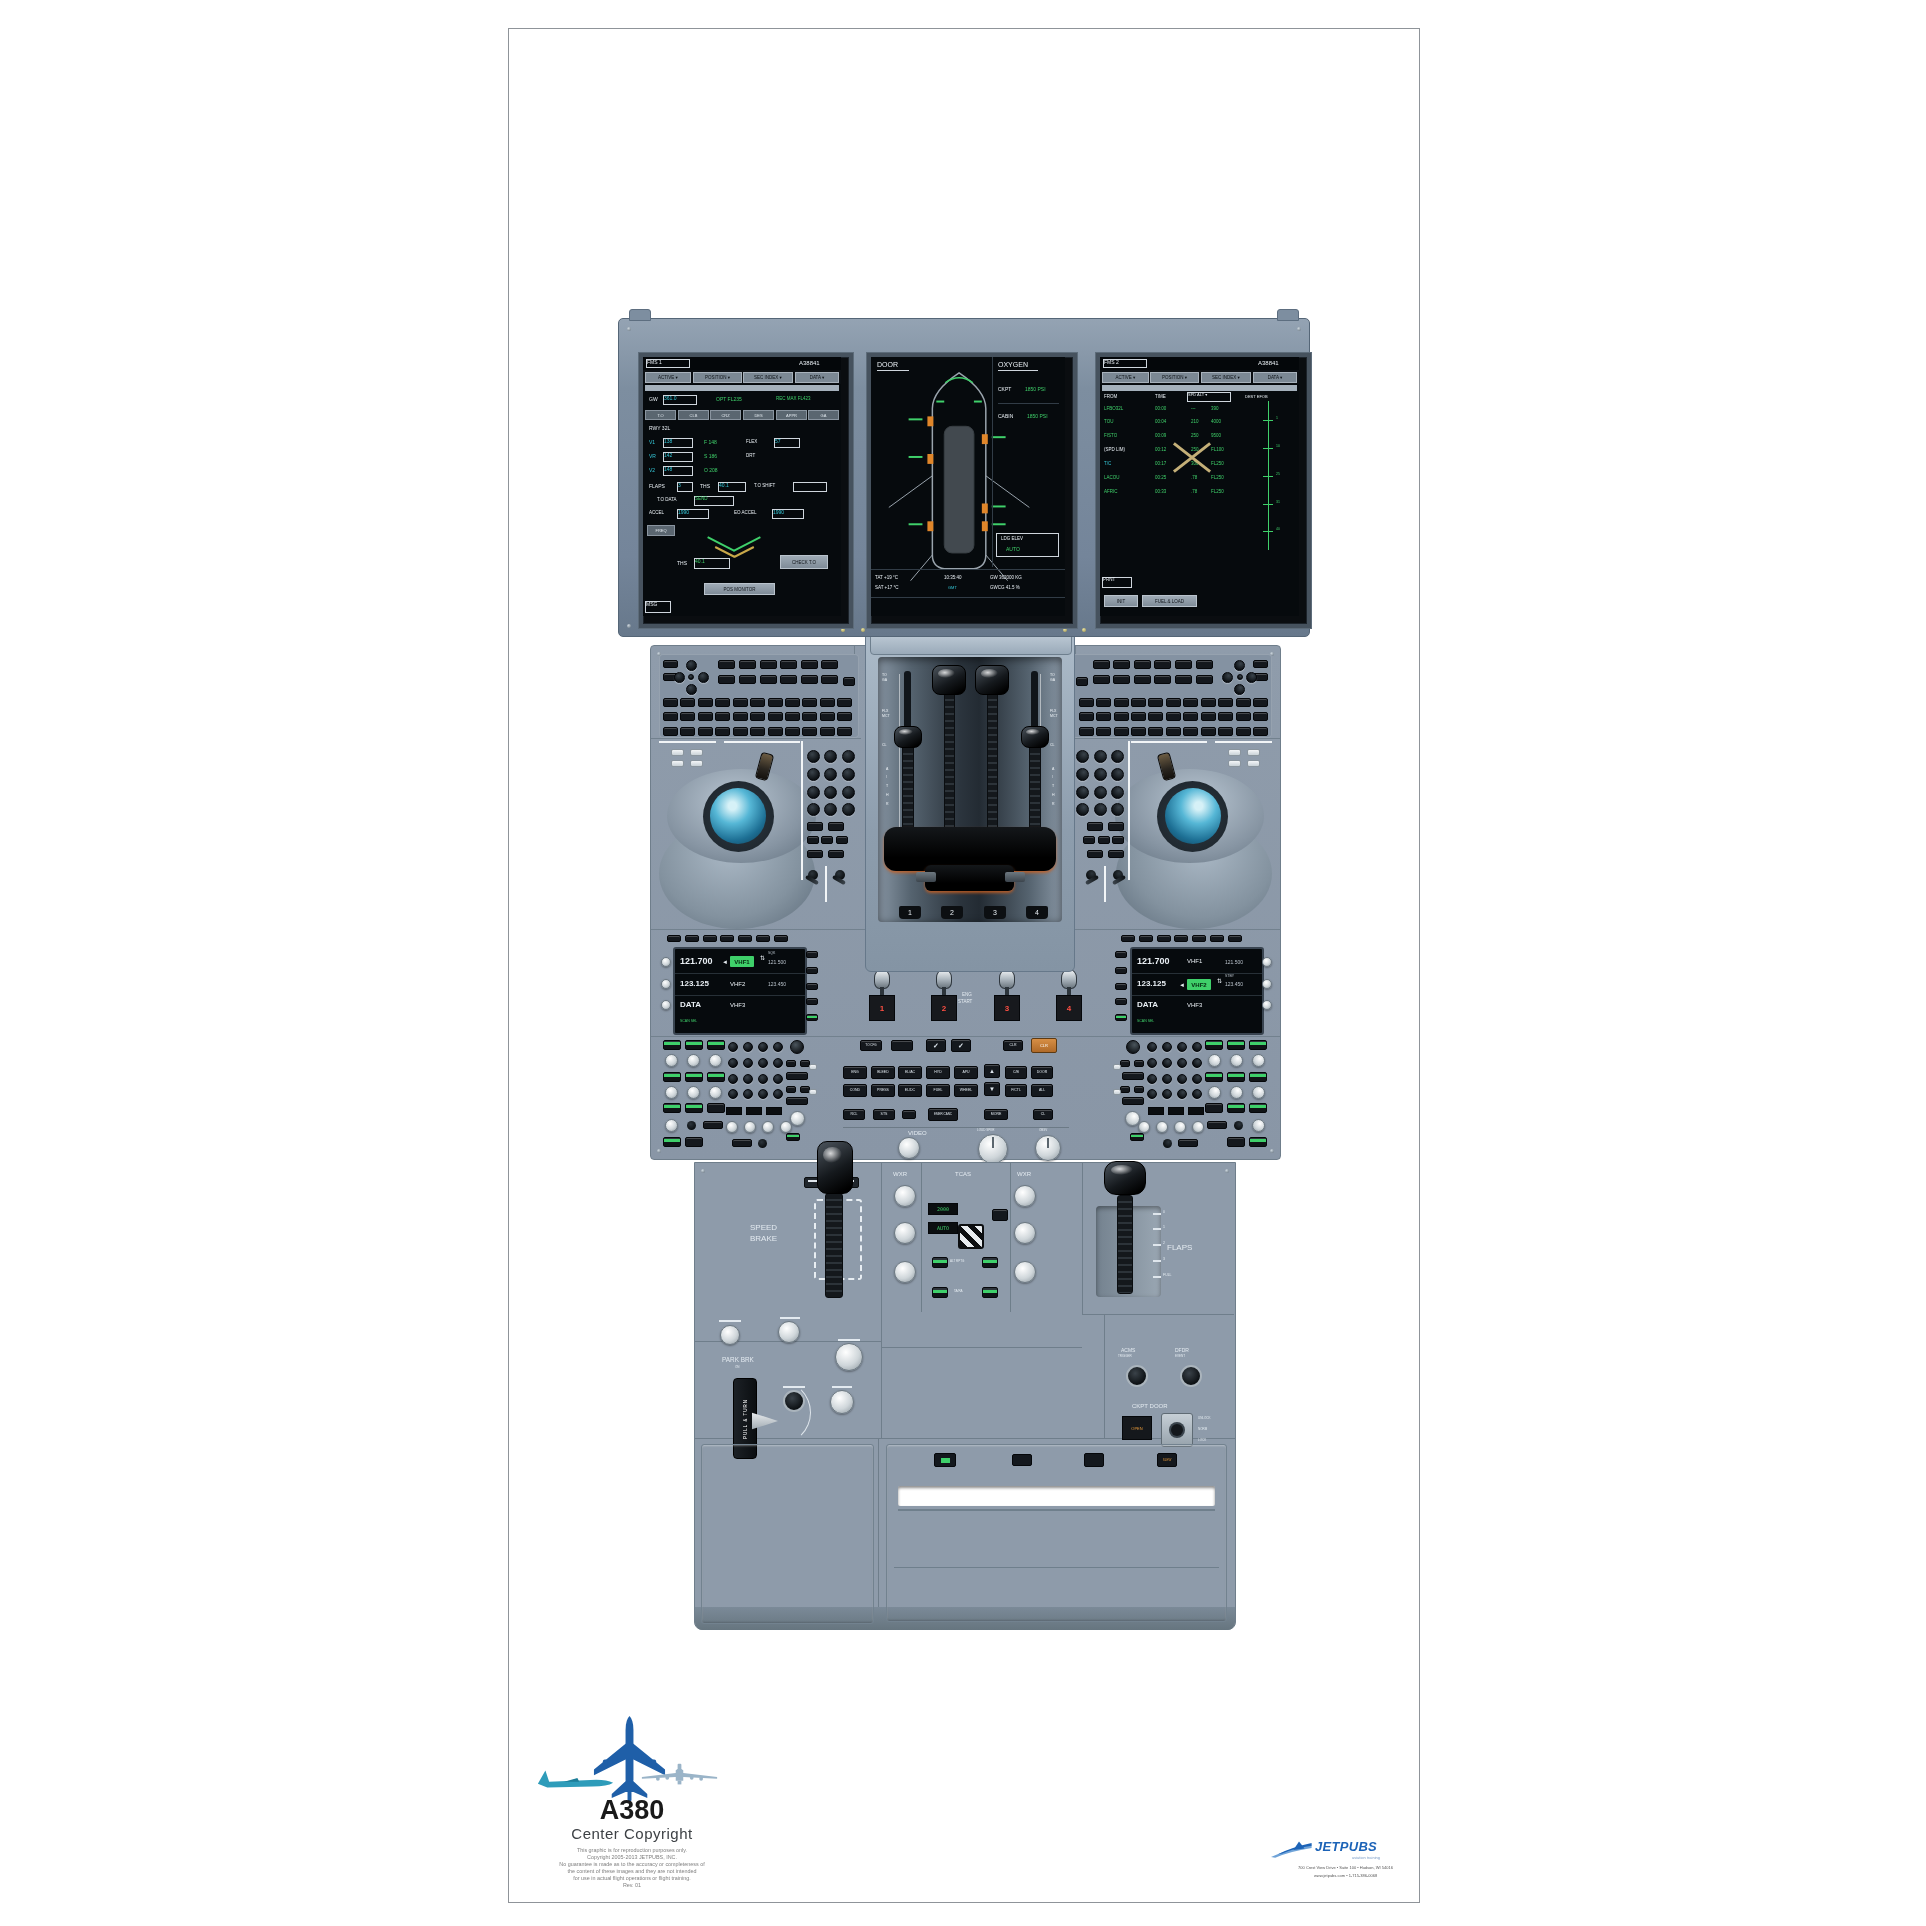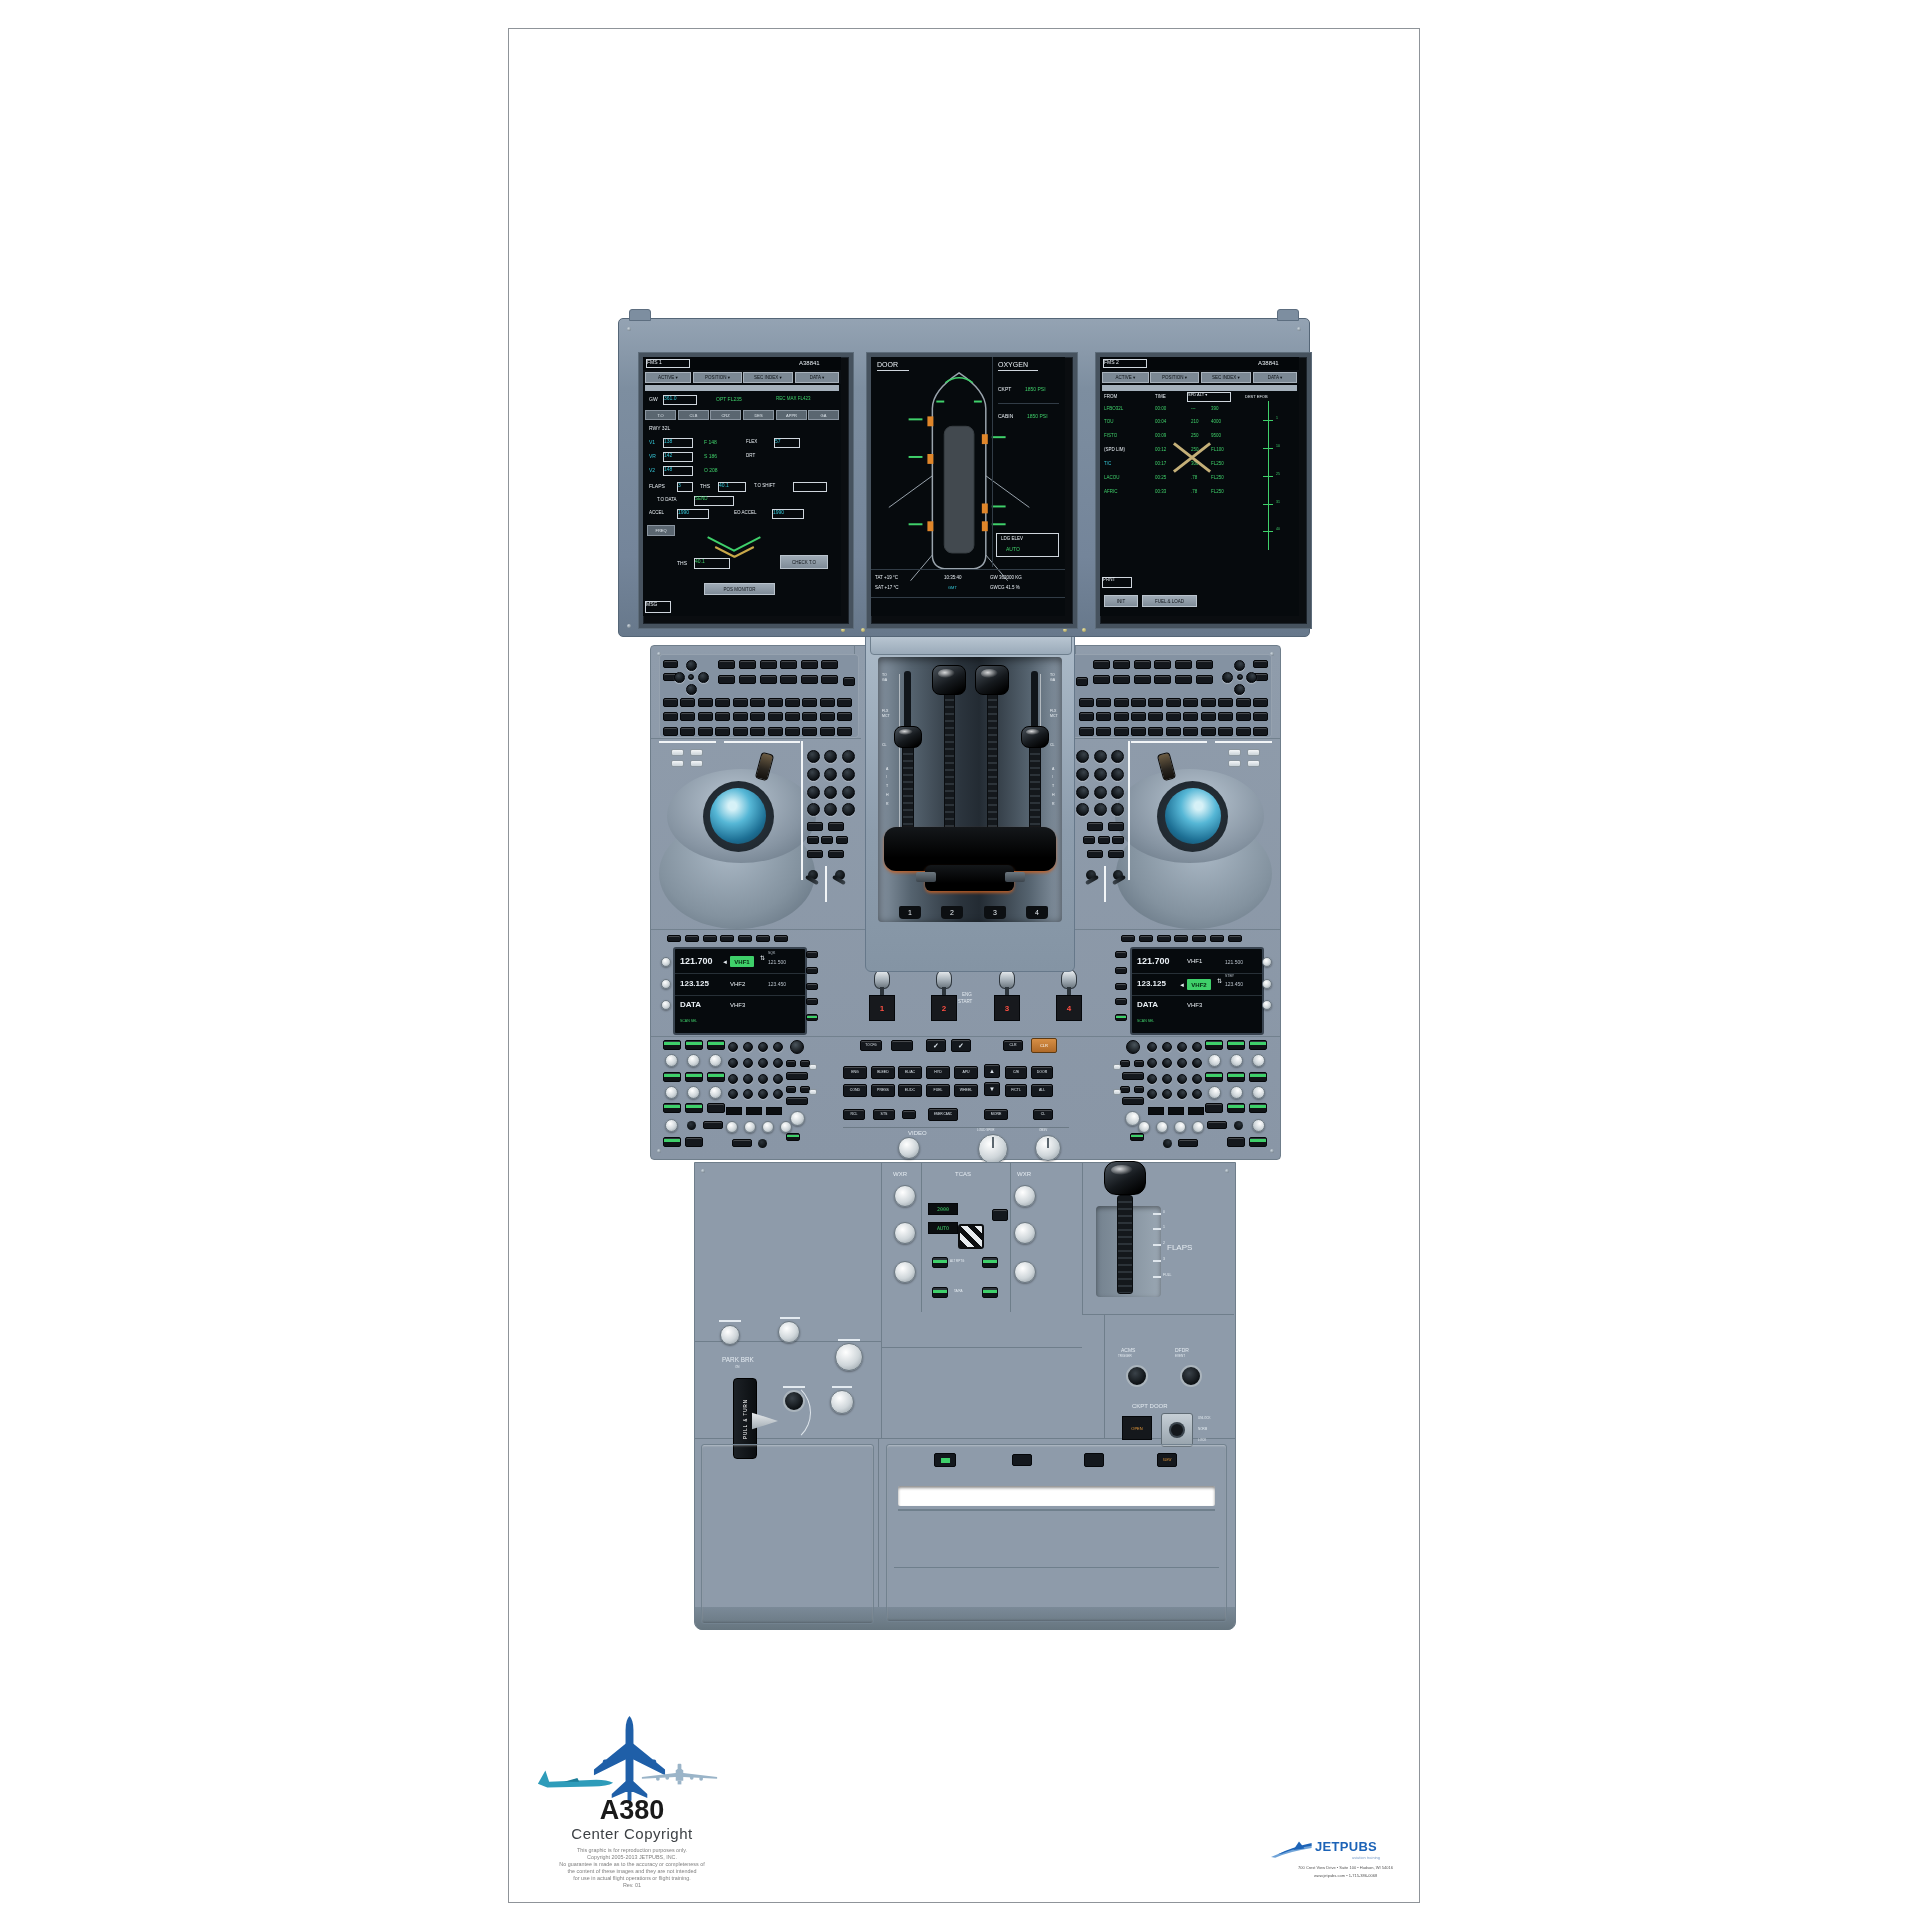--- a/index.html
+++ b/index.html
@@ -114,21 +114,21 @@
   .dome2{position:absolute;left:0px;top:77px;width:156px;height:111px;border-radius:50%;
          background:radial-gradient(ellipse at 45% 30%,#aab8c5,#83929f 60%,#5b6a78);}
   .ballrim{position:absolute;left:44px;top:40px;width:71px;height:71px;border-radius:50%;
          background:radial-gradient(circle,#2f3a43,#1a2229);}
   .ball{position:absolute;left:51px;top:47px;width:56px;height:56px;border-radius:50%;
          background:radial-gradient(circle at 40% 32%,#d6f1f7 8%,#56b7d6 35%,#1d6f94 68%,#0c3950);}
   
   .title{position:absolute;font-weight:bold;color:#1a1a1a;transform:translateX(-50%);}
   .subtitle{position:absolute;color:#3d4145;transform:translateX(-50%);letter-spacing:0.5px;}
   .fineprint{position:absolute;color:#808080;text-align:center;}
-  .jp-name{position:absolute;font-weight:bold;color:#1c63b7;letter-spacing:0.3px;}
+  .jp-name{position:absolute;font-style:italic;font-weight:bold;color:#1c63b7;letter-spacing:0.3px;}
   .jp-tag{position:absolute;color:#7a9cc6;}
   .jp-addr{position:absolute;color:#555;text-align:center;width:149px;}
 </style>
 </head>
 <body>
 
 <div id="page">
  <div id="sheet">
 
   <div class="bodyp">
@@ -660,20 +660,33 @@
           <div class="w " style="left: 409px; top: 151px; width: 1px; height: 124px; background: rgb(111, 126, 139);"></div>
           <div class="w " style="left: 0px; top: 275px; width: 540px; height: 1px; background: rgb(111, 126, 139);"></div>
           <div class="w " style="left: 183px; top: 275px; width: 1px; height: 191px; background: rgb(111, 126, 139);"></div>
           <div class="w screw" style="left: 6px; top: 6px; width: 4px; height: 4px;"></div>
           <div class="w screw" style="left: 530px; top: 6px; width: 4px; height: 4px;"></div>
           <div class="w screw" style="left: 6px; top: 455px; width: 4px; height: 4px;"></div>
           <div class="w screw" style="left: 530px; top: 455px; width: 4px; height: 4px;"></div>
           <div class="w bstrip" style="left: 0px; top: 444px; width: 540px; height: 23px;"></div>
         </div>
 
+    <div class="sect" style="left:0;top:0;width:186px;height:178px">
+      <div class="fillc">
+            <div class="w t pl" style="left: 55px; top: 61px; font-size: 8px;">SPEED</div>
+            <div class="w t pl" style="left: 55px; top: 72px; font-size: 8px;">BRAKE</div>
+            <div class="w plate" style="left: 109px; top: 14px; width: 55px; height: 11px;"></div>
+            <div class="w " style="left: 113px; top: 17px; width: 10px; height: 2px; background: rgb(223, 230, 236);"></div>
+            <div class="w " style="left: 131px; top: 17px; width: 10px; height: 2px; background: rgb(223, 230, 236);"></div>
+            <div class="w " style="left: 149px; top: 17px; width: 10px; height: 2px; background: rgb(223, 230, 236);"></div>
+          </div>
+      <div class="dashedtrack" style="position:absolute;left:119px;top:36px;width:44px;height:77px"></div>
+      <div class="lever-shaft" style="left:130px;top:30px;width:16px;height:103px"></div>
+      <div class="lever-knob" style="left:122px;top:-22px;width:34px;height:51px;border-radius:10px"></div>
+    </div>
 
     <div class="sect" style="left:186px;top:0;width:201px;height:184px">
       <div class="fillc">
             <div class="w t pl" style="left: 12px; top: 8px; font-size: 6px;">WXR</div>
             <div class="w t pl" style="left: 74px; top: 8px; font-size: 6px;">TCAS</div>
             <div class="w t pl" style="left: 136px; top: 8px; font-size: 6px;">WXR</div>
             <div class="w " style="left: 40px; top: 0px; width: 1px; height: 149px; background: rgb(110, 126, 138);"></div>
             <div class="w " style="left: 129px; top: 0px; width: 1px; height: 149px; background: rgb(110, 126, 138);"></div>
             <div class="w knw" style="left: 13px; top: 22px; width: 22px; height: 22px;"></div>
             <div class="w knw" style="left: 13px; top: 59px; width: 22px; height: 22px;"></div>

